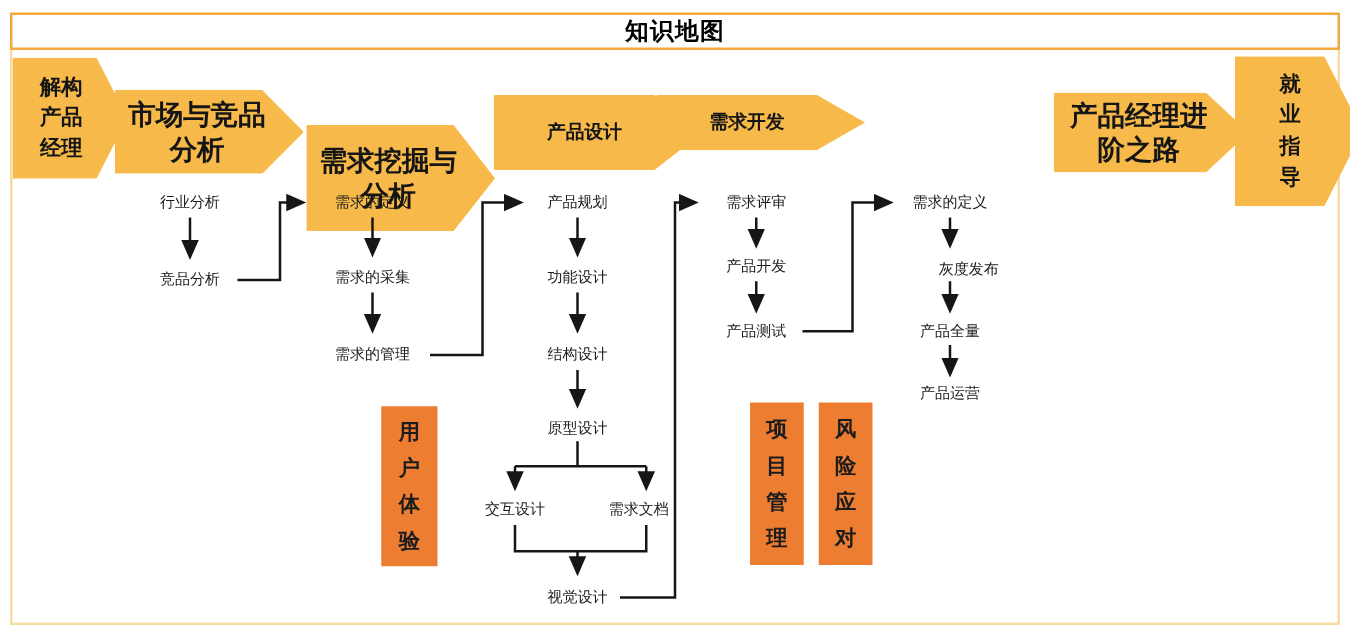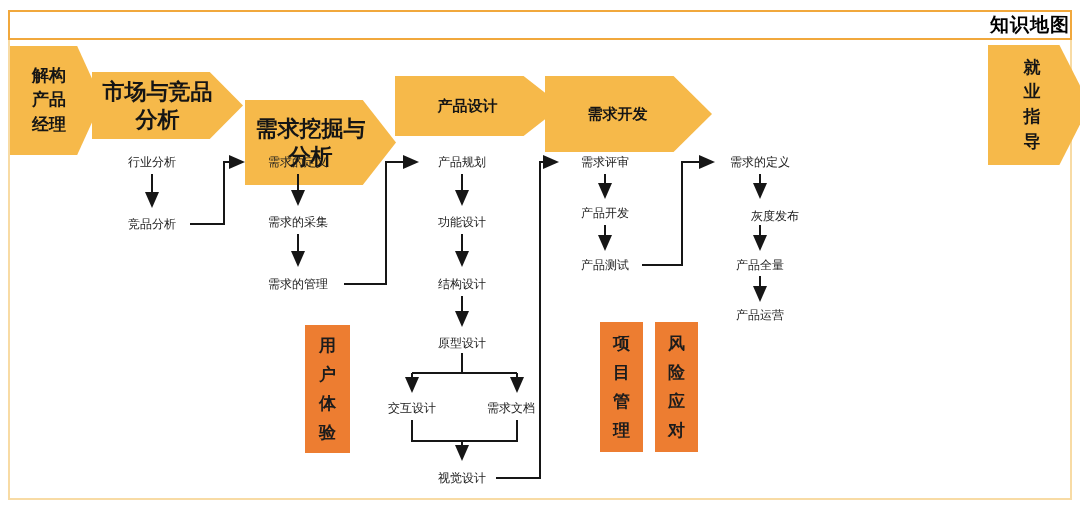--- a/index.html
+++ b/index.html
@@ -5,21 +5,21 @@
   html,body{margin:0;padding:0;background:#ffffff;}
   #map{
     position:relative;width:1080px;height:511px;background:#fff;
     font-family:"Liberation Sans","DejaVu Sans",sans-serif;
     overflow:hidden;
   }
   
   .title-bar{
     position:absolute;left:8px;top:10px;width:1060px;height:26px;
     border:2px solid var(--title-frame);
-    display:flex;align-items:center;justify-content:flex-end;
+    display:flex;align-items:center;justify-content:center;
   }
   .title-text{font-size:19px;font-weight:700;color:#000;letter-spacing:1px;}
   .content-frame{
     position:absolute;left:8px;top:40px;width:1060px;height:458px;
     border:2px solid var(--content-frame);border-top:none;
   }
   
   .chev{
     position:absolute;background:var(--chevron);
     display:flex;align-items:center;justify-content:center;
@@ -51,35 +51,37 @@
 </head>
 <body>
 
 <div id="map">
 
   <div class="title-bar">
     <div class="title-text">知识地图</div>
   </div>
   <div class="content-frame"></div>
 
-  <div class="chev chev-vert tip73" style="left:10px;top:46px;width:78px;height:109px;">解构
+  <div class="chev chev-vert tip73" style="left:10px;top:46px;width:78px;height:97px;">解构
 产品
 经理</div>
 
   <div class="chev chev-2line tip78" style="left:92px;top:72px;width:131px;height:67px;">市场与竞品
 分析</div>
 
   <div class="chev chev-2line tip78" style="left:245px;top:72px;width:131px;height:85px;margin-top:28px;">需求挖掘与
 分析</div>
 
   <div class="chev chev-1line tip77" style="left:395px;top:76px;width:145px;height:60px;">产品设计</div>
 
-  <div class="chev chev-1line tip77" style="left:545px;top:76px;width:145px;height:76px;">需求开发</div>
+  <div class="chev chev-1line tip77" style="left:525px;top:76px;width:145px;height:44px;">需求开发</div>
 
 
+  <div class="chev chev-2line tip78" style="left:843px;top:74px;width:136px;height:64px;">产品经理进
+阶之路</div>
 
   <div class="chev chev-vert tip70" style="left:988px;top:45px;width:88px;height:120px;">就
 业
 指
 导</div>
 
   <div class="step" style="left:152px;top:162px;">行业分析</div>
   <div class="step" style="left:152px;top:224px;">竞品分析</div>
 
   <div class="step" style="left:298px;top:162px;">需求的定义</div>

